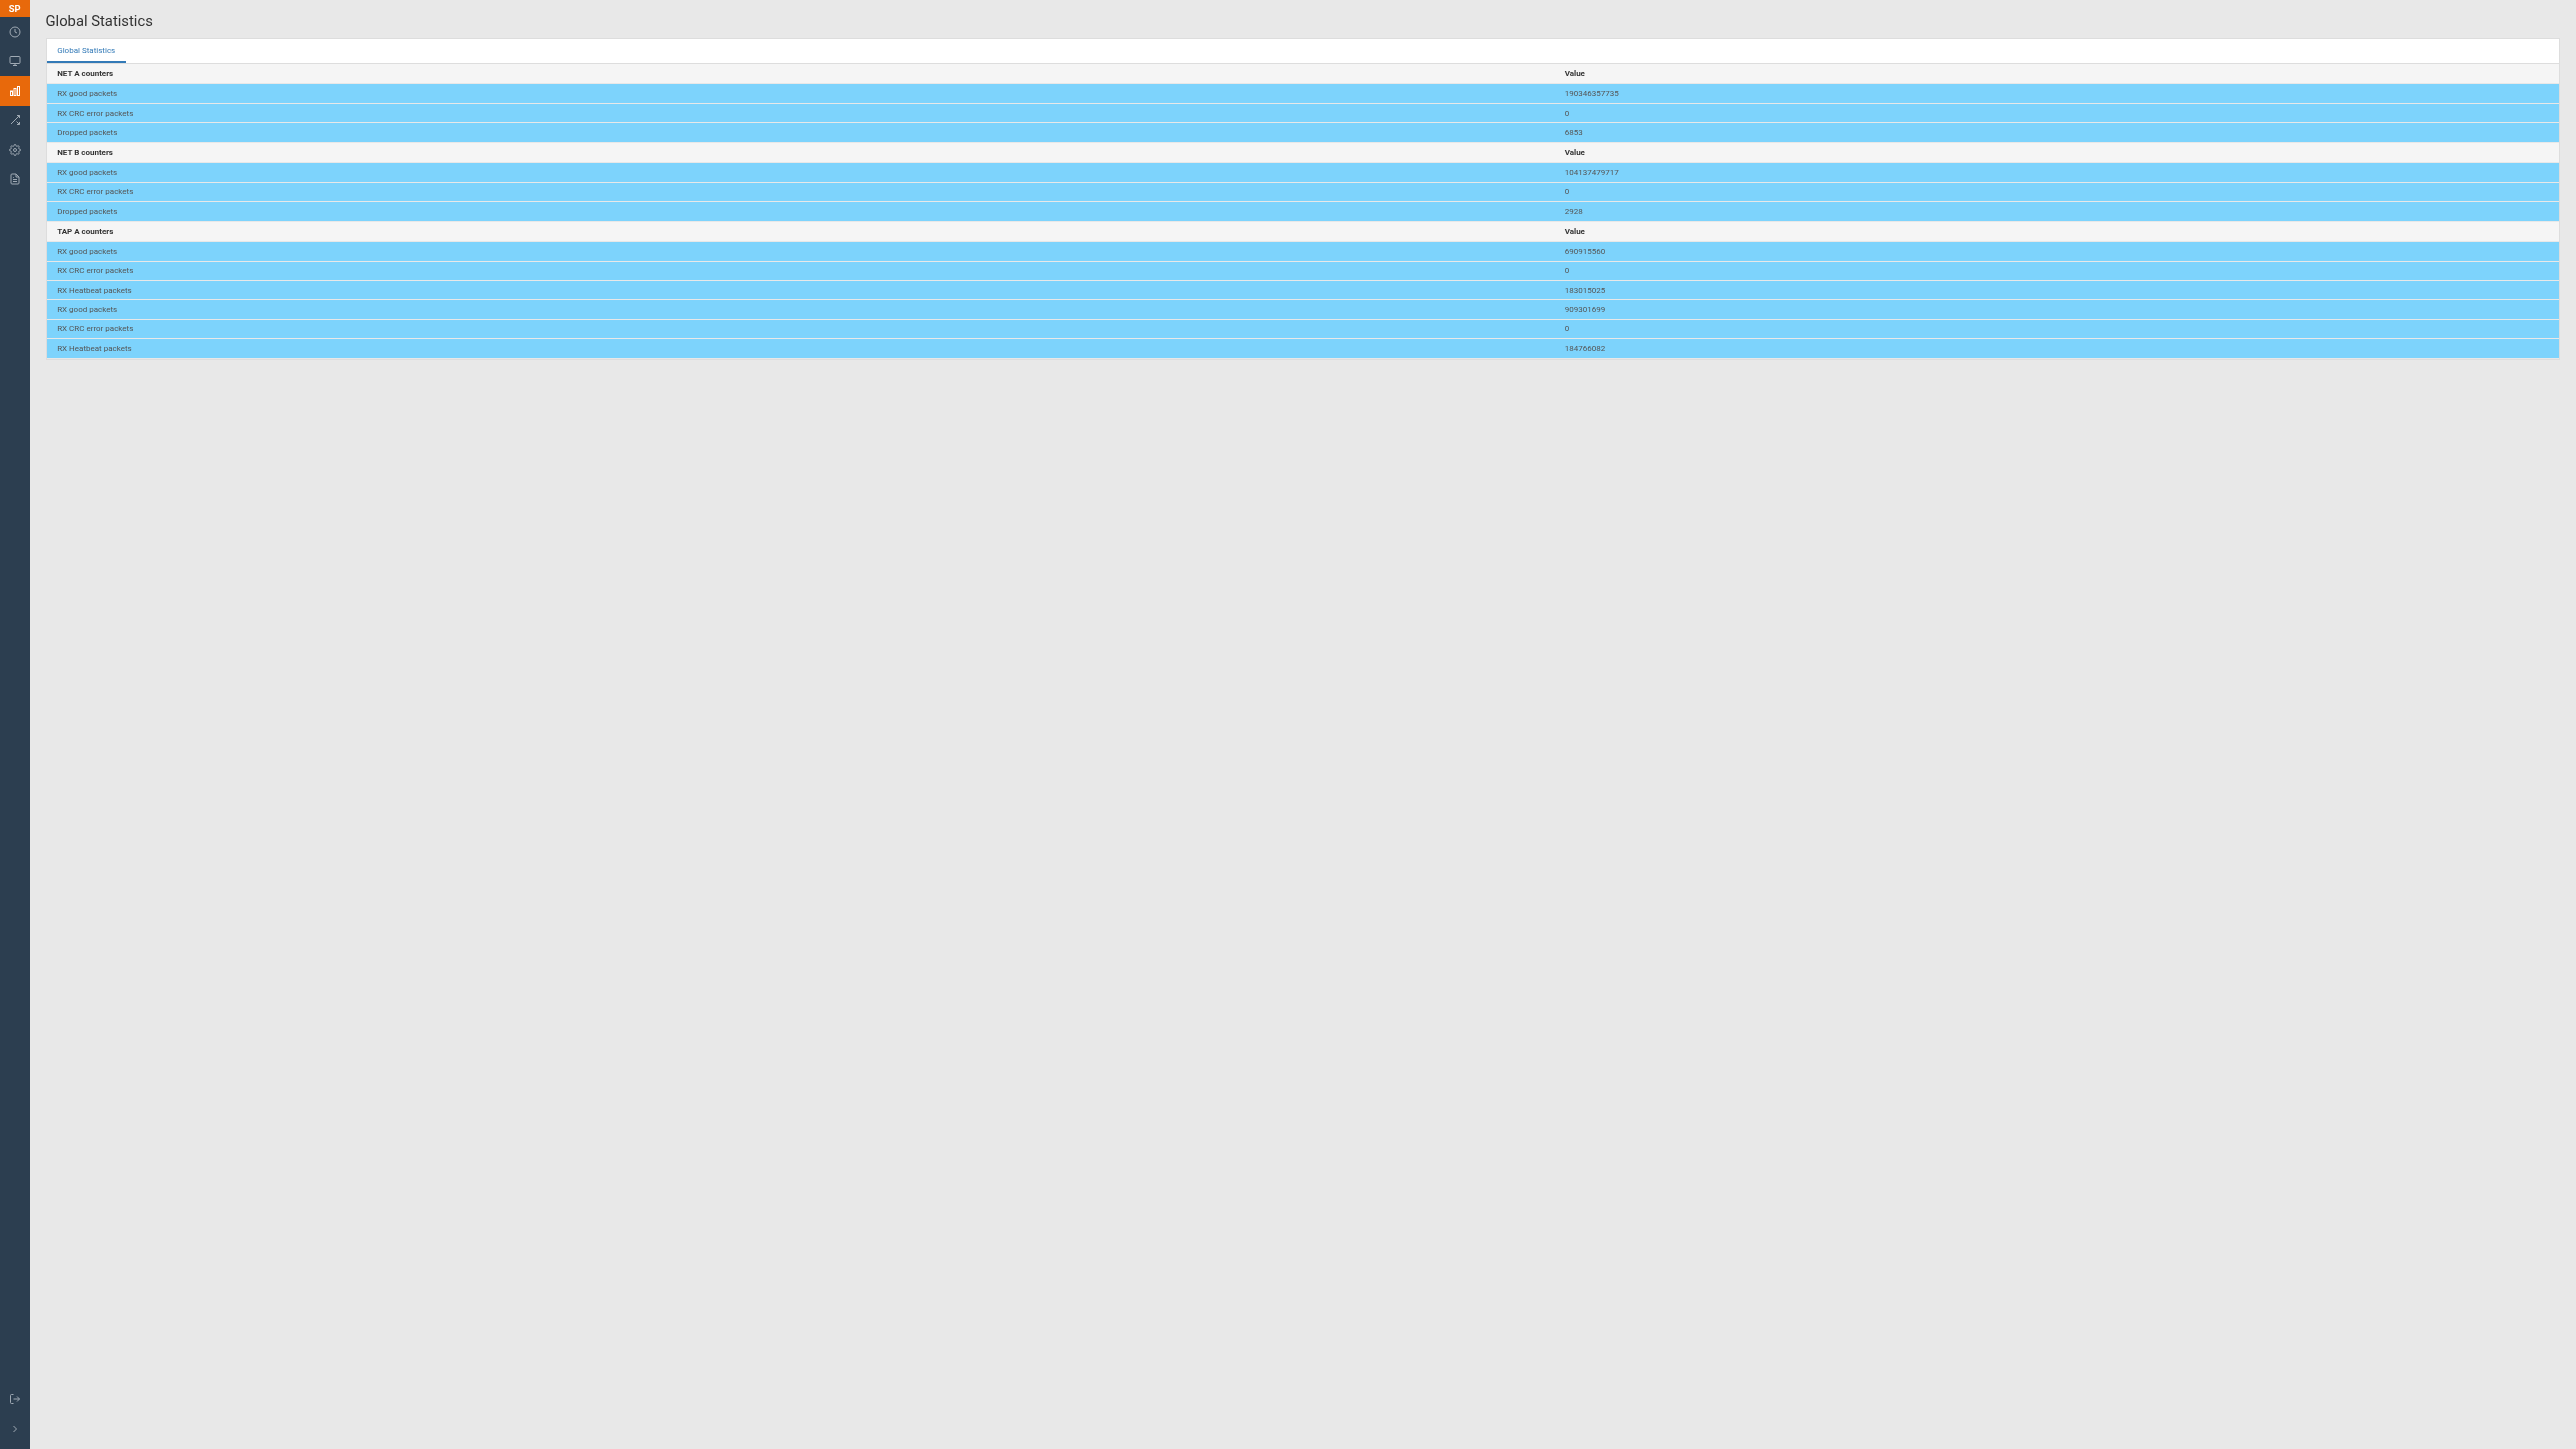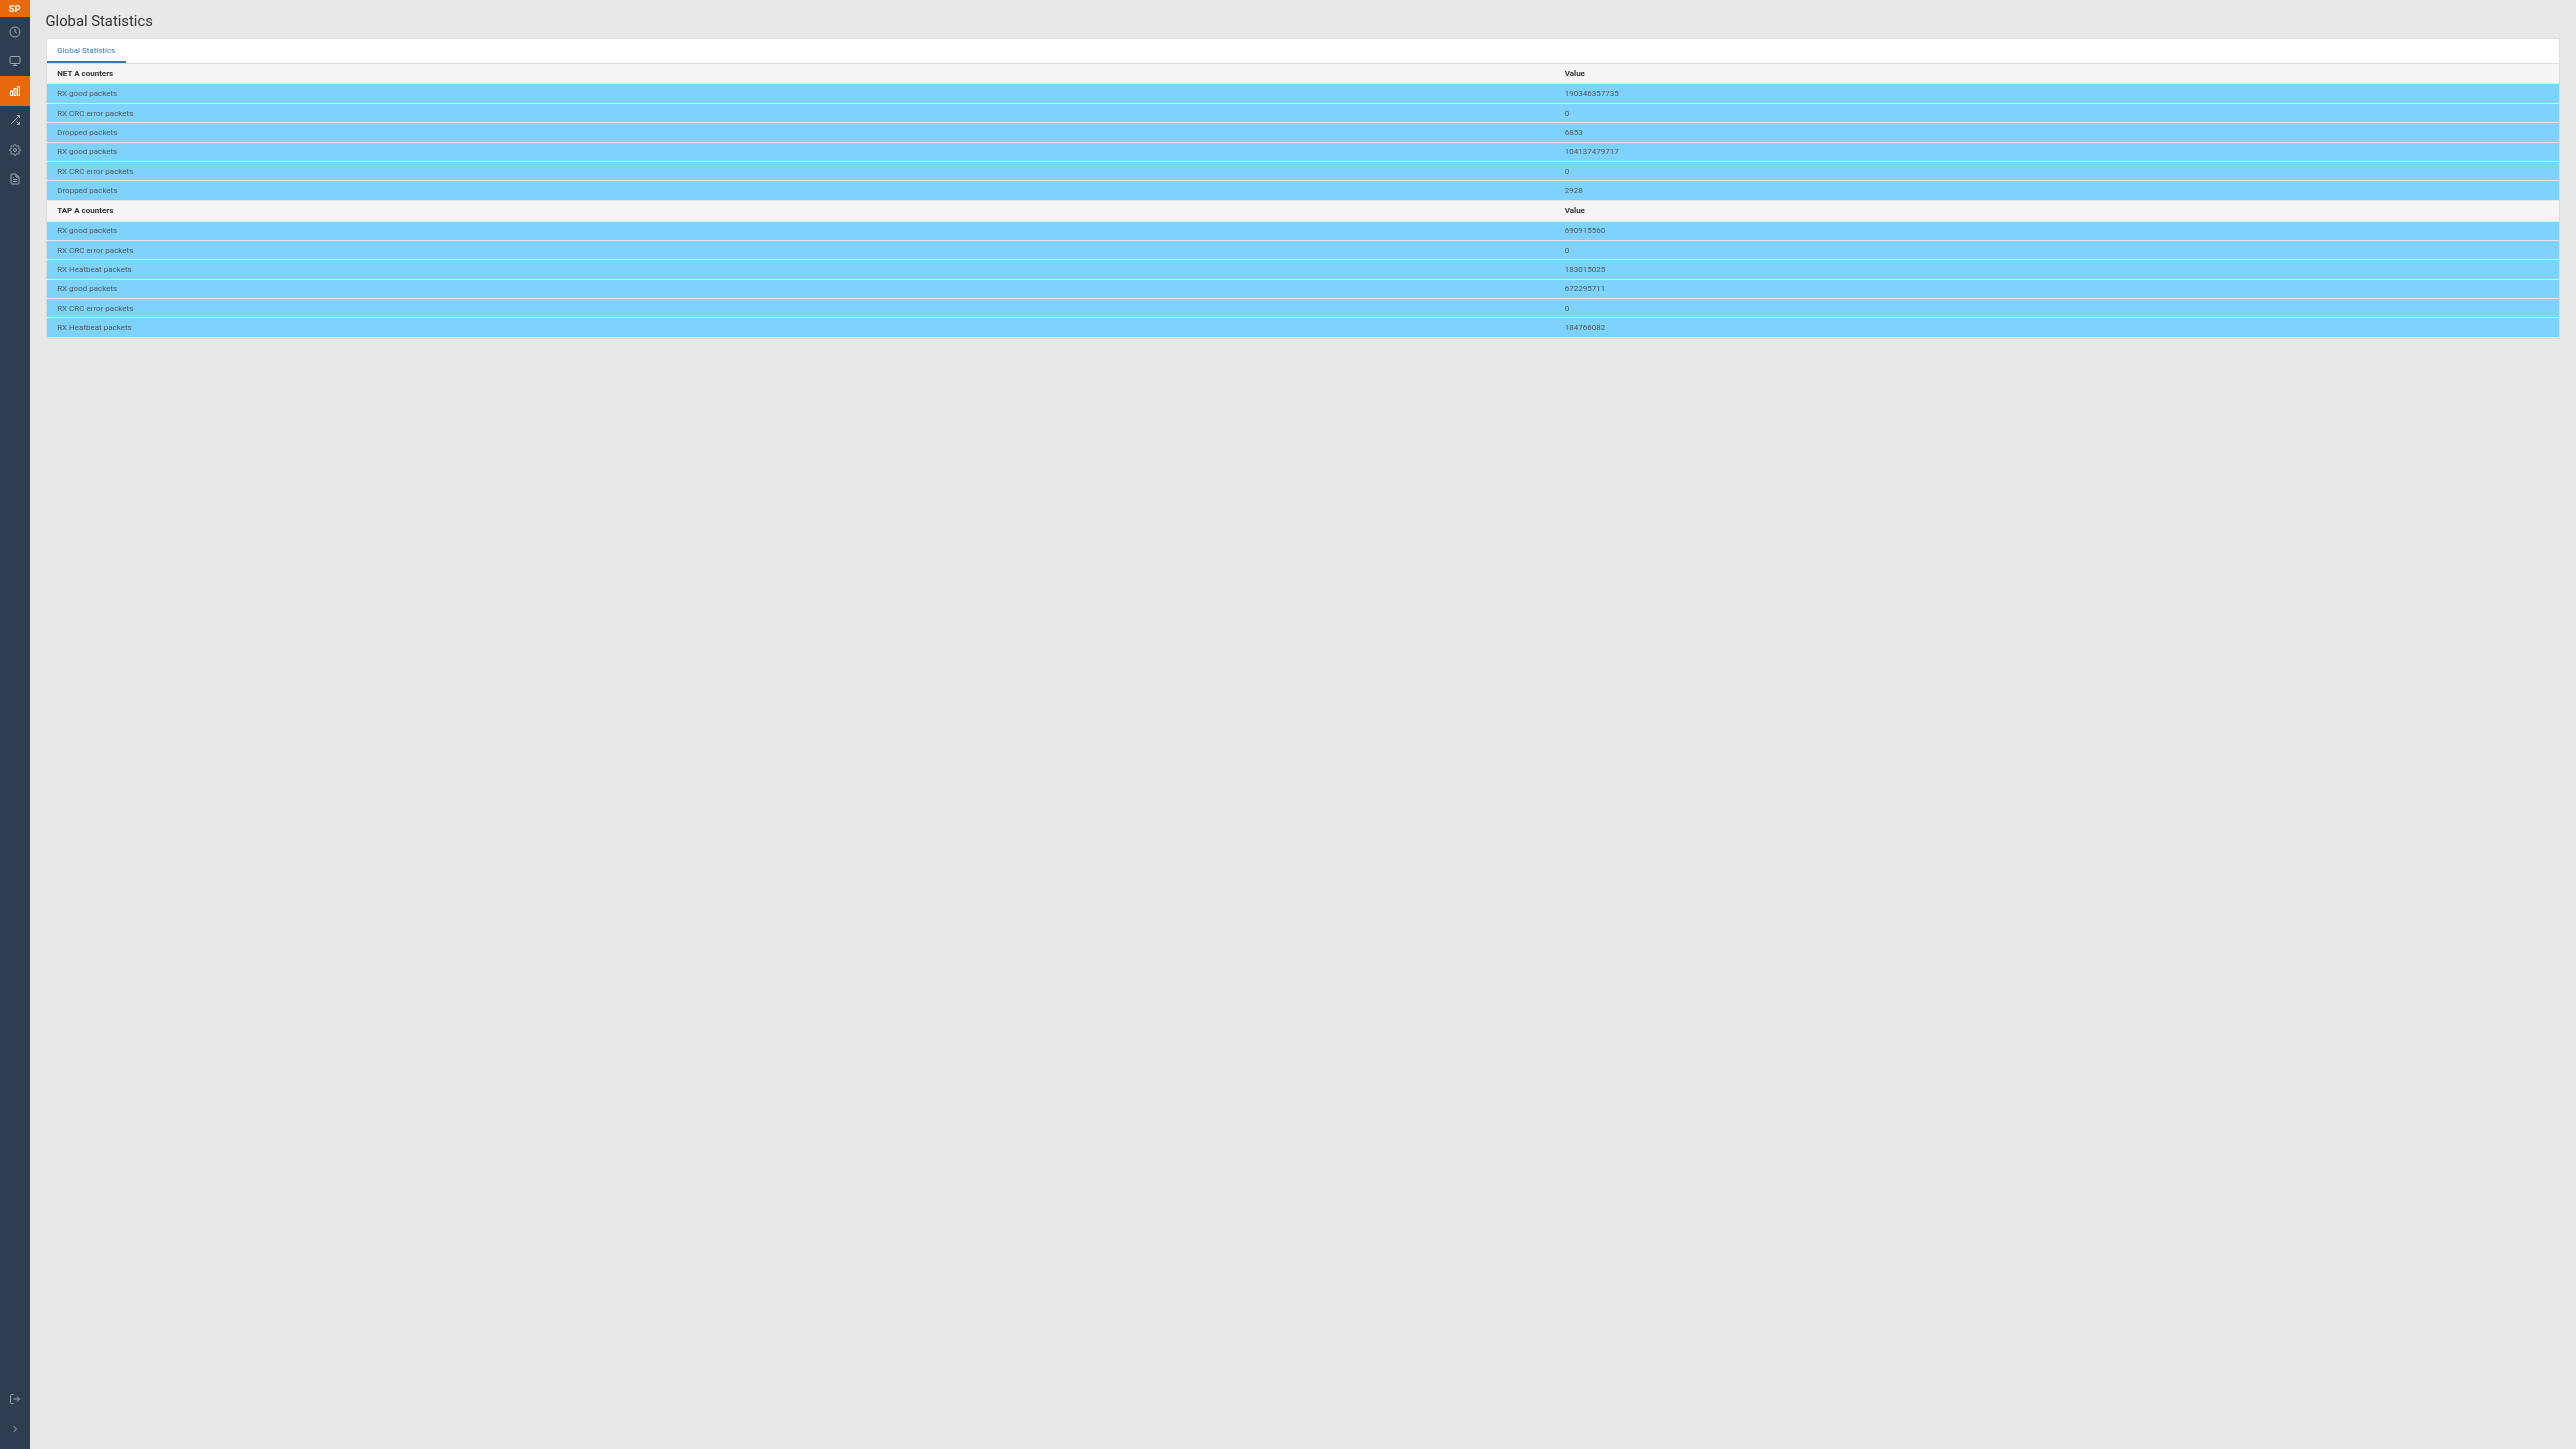--- a/index.html
+++ b/index.html
@@ -229,20 +229,24 @@
       <td class="col-value">190346357735</td>
     </tr>
             <tr class="data-row">
       <td class="col-label">RX CRC error packets</td>
       <td class="col-value">0</td>
     </tr>
             <tr class="data-row">
       <td class="col-label">Dropped packets</td>
       <td class="col-value">6853</td>
     </tr>
+            <tr class="section-header">
+    <td class="col-label">NET B counters</td>
+    <td class="col-value">Value</td>
+  </tr>
             <tr class="data-row">
       <td class="col-label">RX good packets</td>
       <td class="col-value">104137479717</td>
     </tr>
             <tr class="data-row">
       <td class="col-label">RX CRC error packets</td>
       <td class="col-value">0</td>
     </tr>
             <tr class="data-row">
       <td class="col-label">Dropped packets</td>
@@ -259,21 +263,21 @@
             <tr class="data-row">
       <td class="col-label">RX CRC error packets</td>
       <td class="col-value">0</td>
     </tr>
             <tr class="data-row">
       <td class="col-label">RX Heatbeat packets</td>
       <td class="col-value">183015025</td>
     </tr>
             <tr class="data-row">
       <td class="col-label">RX good packets</td>
-      <td class="col-value">672295711</td>
+      <td class="col-value">909301699</td>
     </tr>
             <tr class="data-row">
       <td class="col-label">RX CRC error packets</td>
       <td class="col-value">0</td>
     </tr>
             <tr class="data-row">
       <td class="col-label">RX Heatbeat packets</td>
       <td class="col-value">184766082</td>
     </tr>
           </tbody>

